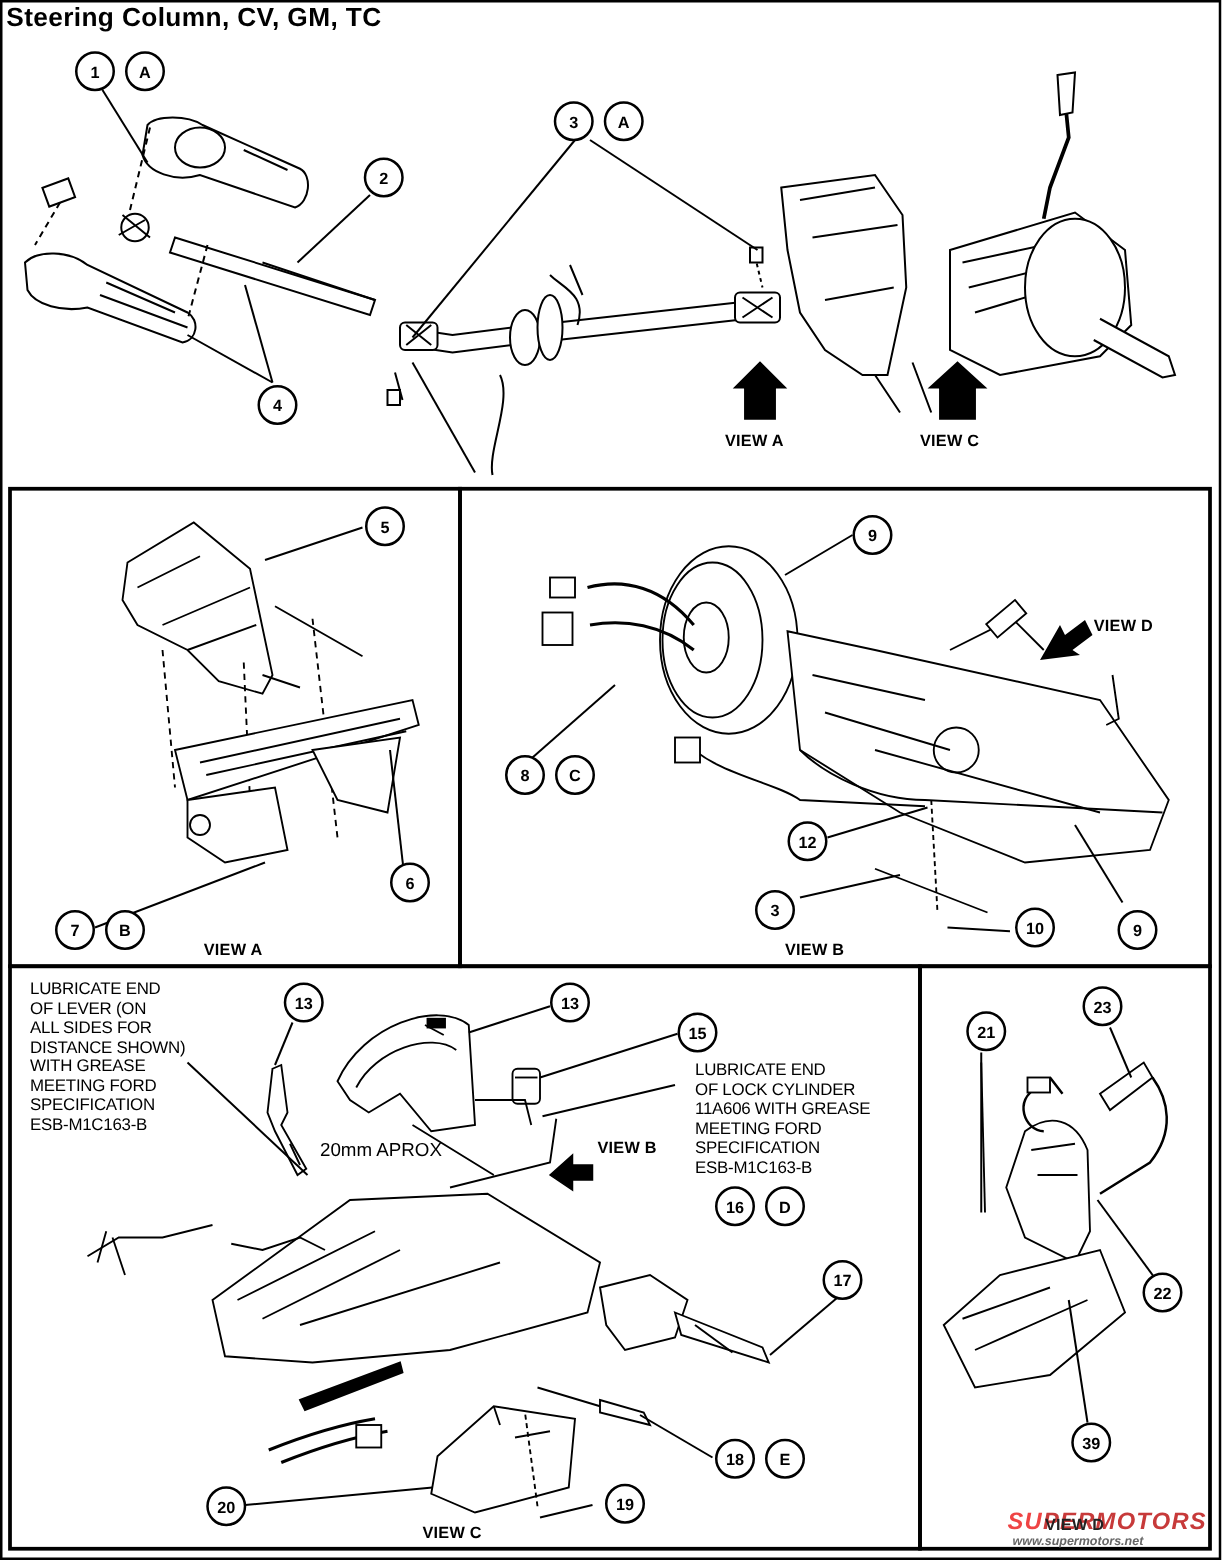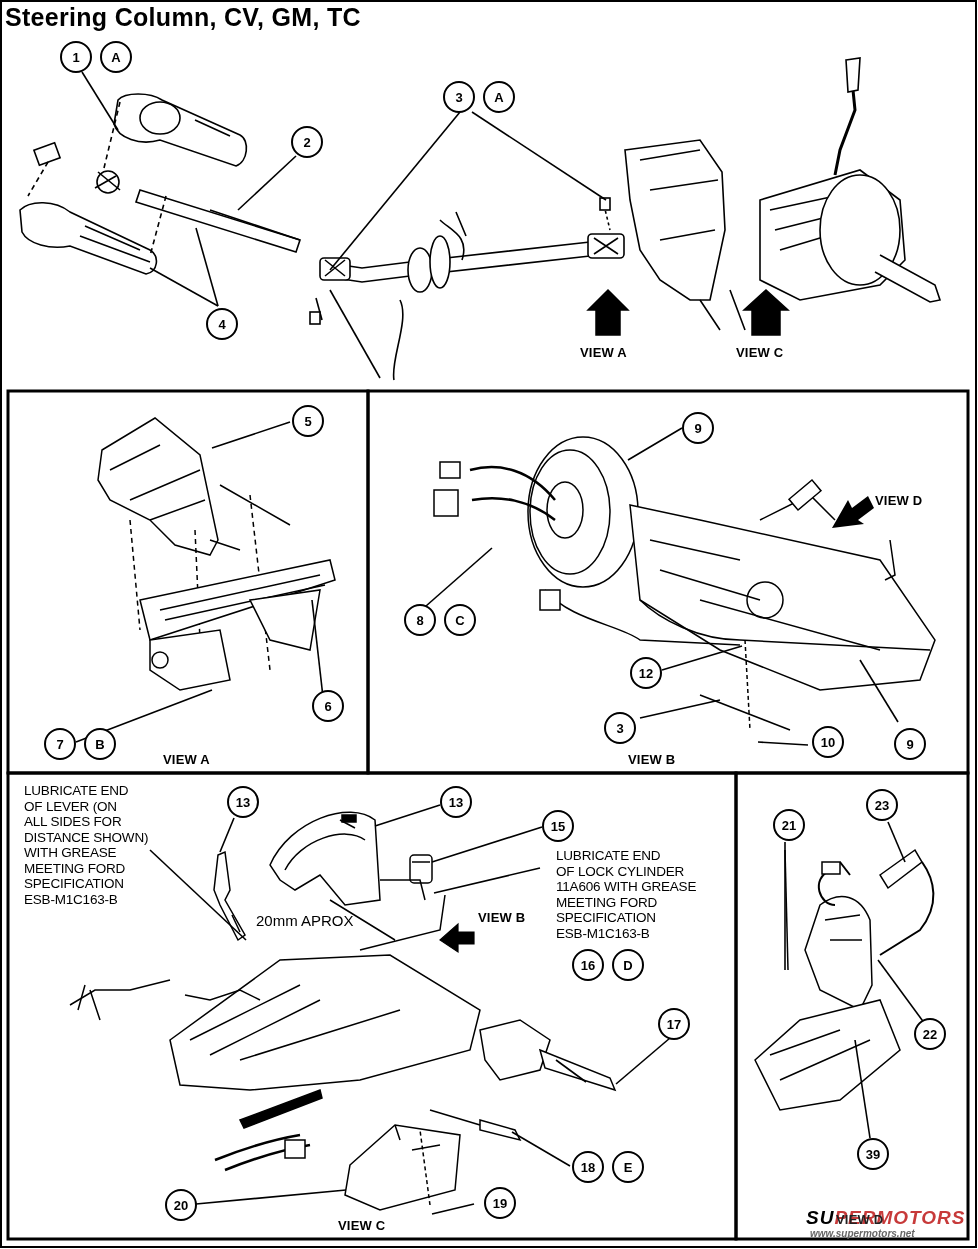--- a/index.html
+++ b/index.html
@@ -1,24 +1,24 @@
 <!DOCTYPE html>
 <html><head>
 <meta charset="utf-8">
 <style>
   html, body { margin: 0; padding: 0; background: #ffffff; }
   body { width: 978px; height: 1249px; position: relative; overflow: hidden; font-family: "Liberation Sans", sans-serif; color: #000; }
-  .title { position: absolute; left: 5px; top: 3px; font-size: 25px; font-weight: bold; letter-spacing: 0.3px; }
+  .title { position: absolute; left: 5px; top: 3px; font-size: 21px; font-weight: bold; letter-spacing: 0.3px; }
   svg.main { position: absolute; left: 0; top: 0; }
   .callout-text { position: absolute; font-size: 13.5px; line-height: 15.5px; white-space: pre; letter-spacing: -0.2px; }
   .view-label { position: absolute; font-size: 13px; font-weight: bold; letter-spacing: 0.2px; }
   .bubble { position: absolute; width: 32px; height: 32px; border: 2px solid #000; border-radius: 50%; box-sizing: border-box; background: #fff; display: flex; align-items: center; justify-content: center; font-size: 13px; font-weight: bold; }
   .watermark { position: absolute; left: 800px; top: 1207px; width: 172px; height: 36px; }
   .wm-brand { position: absolute; left: 6px; top: 0; font-size: 19px; font-weight: bold; font-style: italic; color: #c73a3a; letter-spacing: 1px; }
-  .wm-brand .su { color: #000000; }
+  .wm-brand .su { color: #ef4444; }
   .wm-url { position: absolute; left: 10px; top: 21px; font-size: 10px; font-weight: bold; color: #666; font-style: italic; }
   .dim-label { position: absolute; font-size: 15px; }
 </style>
 </head>
 <body>
 
 <div class="title">Steering Column, CV, GM, TC</div>
 
 <svg class="main" width="978" height="1249" viewBox="0 0 978 1249">
 

